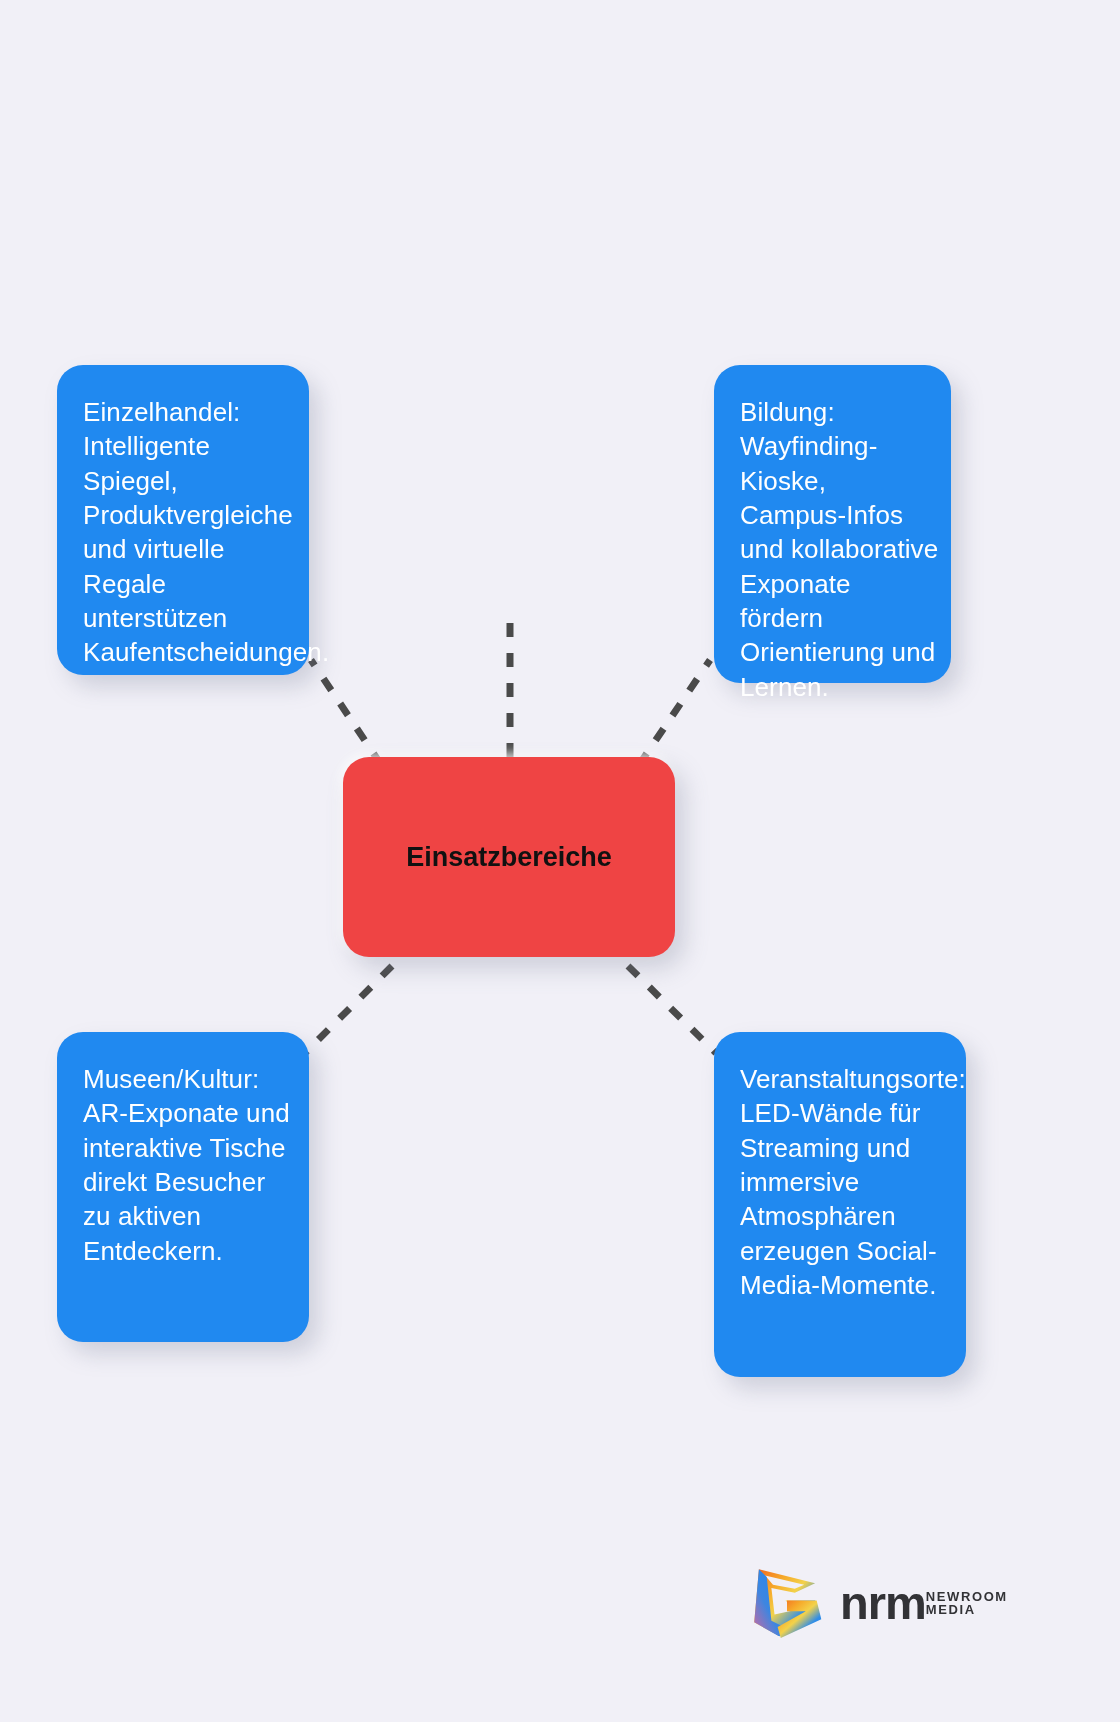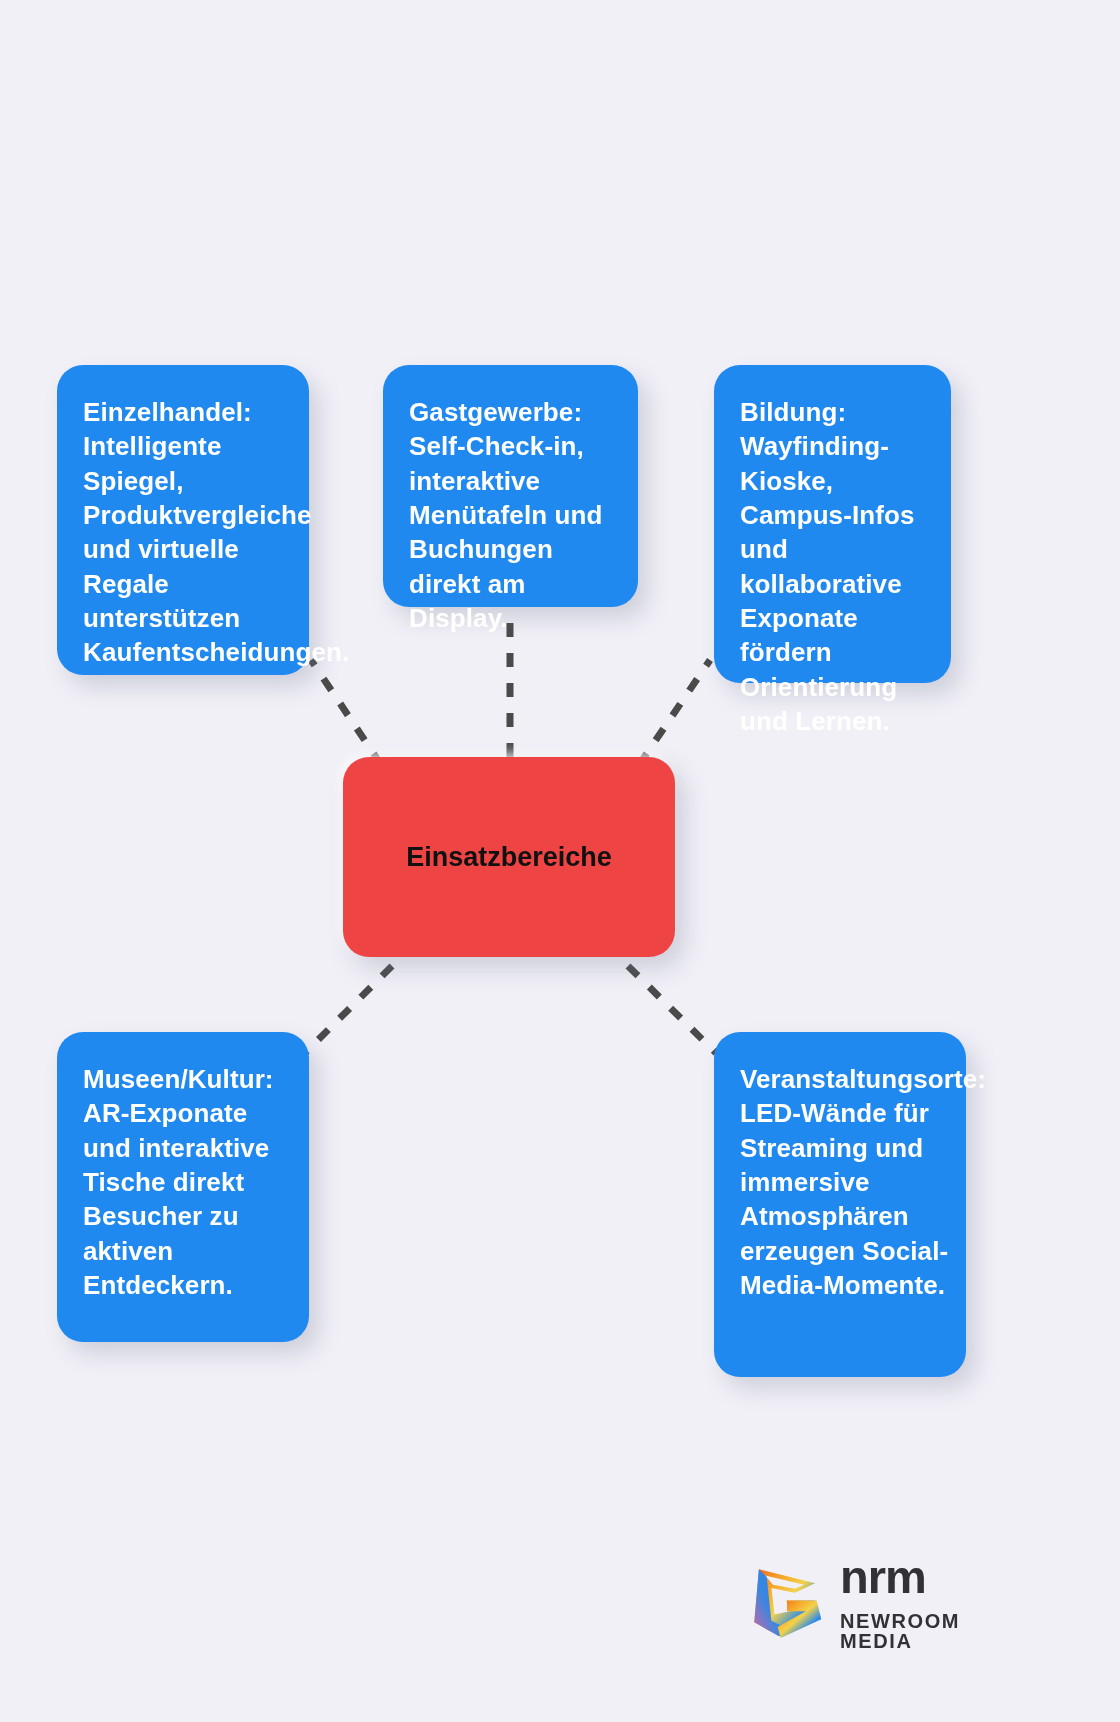--- a/index.html
+++ b/index.html
@@ -52,21 +52,21 @@
     border-radius: 26px;
   }
 
   .node-blue {
     background: #2089f0;
     color: #ffffff;
     box-shadow: 10px 12px 22px rgba(120, 125, 150, 0.28);
     padding: 30px 12px 26px 26px;
     font-size: 26px;
     line-height: 1.32;
-    font-weight: 700;
+    font-weight: 400;
     letter-spacing: 0.1px;
     overflow: visible;
   }
 
   .node-center {
     background: #ef4444;
     box-shadow: 9px 11px 24px rgba(120, 125, 150, 0.30),
                 -3px -3px 12px rgba(255, 255, 255, 0.9);
     display: flex;
     align-items: center;
@@ -101,33 +101,33 @@
     align-items: center;
     gap: 14px;
   }
   .logo-mark {
     width: 78px;
     height: 78px;
     flex: 0 0 auto;
   }
   .logo-words {
     display: flex;
-    flex-direction: column;
+    flex-direction: row;
     justify-content: center;
     line-height: 1;
   }
   .logo-name {
     font-size: 47px;
     font-weight: 700;
     color: #323236;
     letter-spacing: -1px;
     font-family: "Liberation Sans", sans-serif;
   }
   .logo-tagline {
-    font-size: 20px;
+    font-size: 13px;
     font-weight: 700;
     color: #323236;
     letter-spacing: 1.6px;
     margin-top: 11px;
     font-family: "Liberation Sans", sans-serif;
   }
 </style>
 </head>
 <body>
 
@@ -141,23 +141,20 @@
       <line x1="622" y1="790" x2="710" y2="660"></line>
       <line x1="392" y1="966" x2="305" y2="1053"></line>
       <line x1="628" y1="966" x2="716" y2="1053"></line>
     </g>
   </svg>
 
   <div class="node node-blue" id="card-retail">
     <span class="card-text">Einzelhandel: Intelligente Spiegel, Produktvergleiche und virtuelle Regale unterstützen Kaufentscheidungen.</span>
   </div>
 
-  <div class="node node-blue" id="card-hospitality">
-    <span class="card-text">Gastgewerbe: Self-Check-in, interaktive Menütafeln und Buchungen direkt am Display.</span>
-  </div>
 
   <div class="node node-blue" id="card-education">
     <span class="card-text">Bildung: Wayfinding-Kioske, Campus-Infos und kollaborative Exponate fördern Orientierung und Lernen.</span>
   </div>
 
   <div class="node node-center" id="card-center">
     <span>Einsatzbereiche</span>
   </div>
 
   <div class="node node-blue" id="card-museums">

